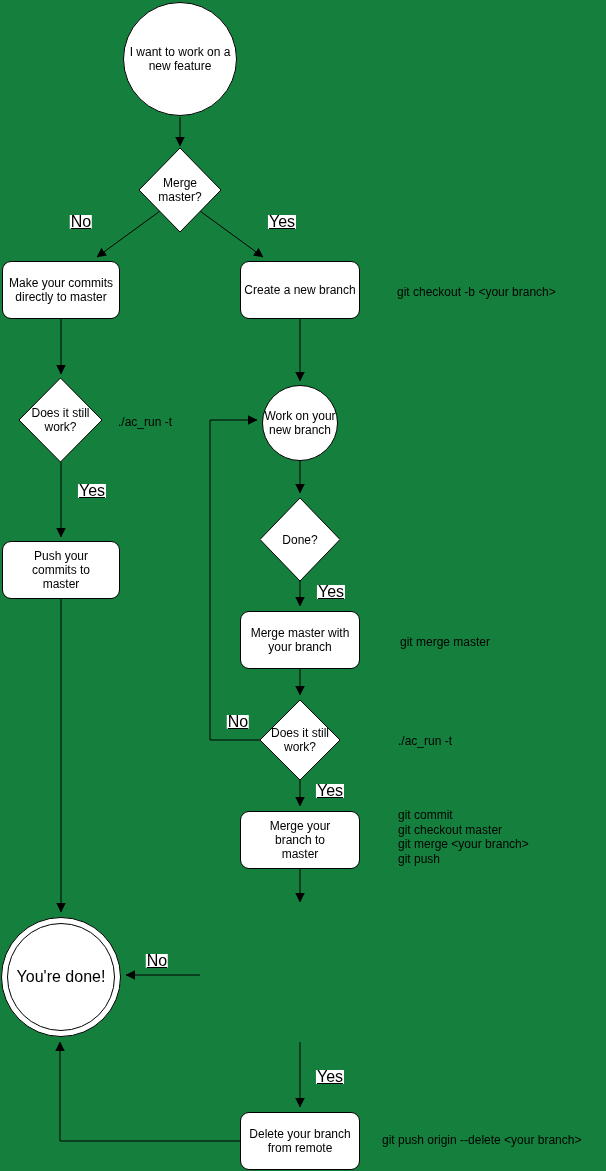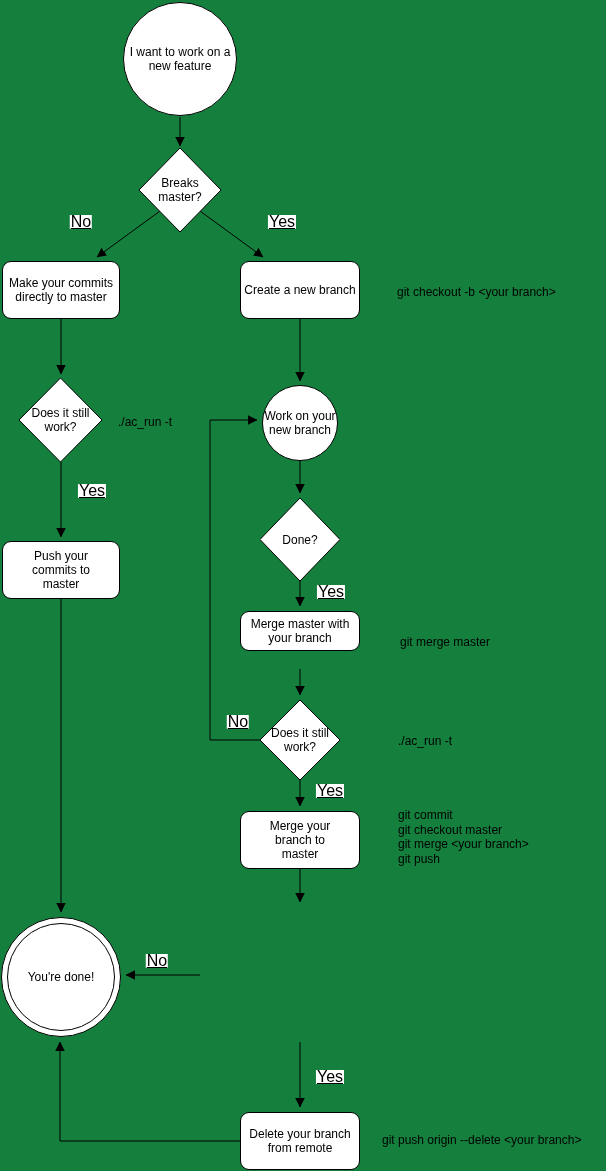--- a/index.html
+++ b/index.html
@@ -110,21 +110,21 @@
 
   <div class="node circle" style="left:123px; top:2px; width:114px; height:114px;">
     <span style="width:104px;">I want to work on a
 new feature</span>
   </div>
 
   <div class="node diamond" style="left:139px; top:148px; width:82px; height:84px;">
     <svg viewBox="0 0 100 100" preserveAspectRatio="none">
       <polygon points="50,0 100,50 50,100 0,50" fill="#fff" stroke="#000" vector-effect="non-scaling-stroke"></polygon>
     </svg>
-    <span>Breaks
+    <span>Merge
 master?</span>
   </div>
 
   <div class="node rect" style="left:240px; top:261px; width:120px; height:58px;">
     <span>Create a new branch</span>
   </div>
 
   <div class="node rect" style="left:2px; top:261px; width:118px; height:58px;">
     <span>Make your commits
 directly to master</span>
@@ -148,42 +148,42 @@
 new branch</span>
   </div>
 
   <div class="node diamond" style="left:260px; top:498px; width:80px; height:83px;">
     <svg viewBox="0 0 100 100" preserveAspectRatio="none">
       <polygon points="50,0 100,50 50,100 0,50" fill="#fff" stroke="#000" vector-effect="non-scaling-stroke"></polygon>
     </svg>
     <span>Done?</span>
   </div>
 
-  <div class="node rect" style="left:240px; top:611px; width:120px; height:40px;">
+  <div class="node rect" style="left:240px; top:611px; width:120px; height:58px;">
     <span>Merge master with
 your branch</span>
   </div>
 
   <div class="node diamond" style="left:260px; top:700px; width:80px; height:80px;">
     <svg viewBox="0 0 100 100" preserveAspectRatio="none">
       <polygon points="50,0 100,50 50,100 0,50" fill="#fff" stroke="#000" vector-effect="non-scaling-stroke"></polygon>
     </svg>
     <span>Does it still
 work?</span>
   </div>
 
   <div class="node rect" style="left:240px; top:811px; width:120px; height:58px; padding:0 18px;">
     <span>Merge your branch to
 master</span>
   </div>
 
 
   <div class="node double-circle" style="left:1px; top:917px; width:120px; height:120px;">
     <div class="inner-ring">
-      <span style="font-size:12px; line-height:14px; text-align:center;">You're done!</span>
+      <span style="font-size:16px; line-height:14px; text-align:center;">You're done!</span>
     </div>
   </div>
 
   <div class="node rect" style="left:240px; top:1112px; width:120px; height:58px;">
     <span>Delete your branch
 from remote</span>
   </div>
 
   <div class="edge-label" style="left:81px; top:222px;">No</div>
   <div class="edge-label" style="left:282px; top:222px;">Yes</div>

